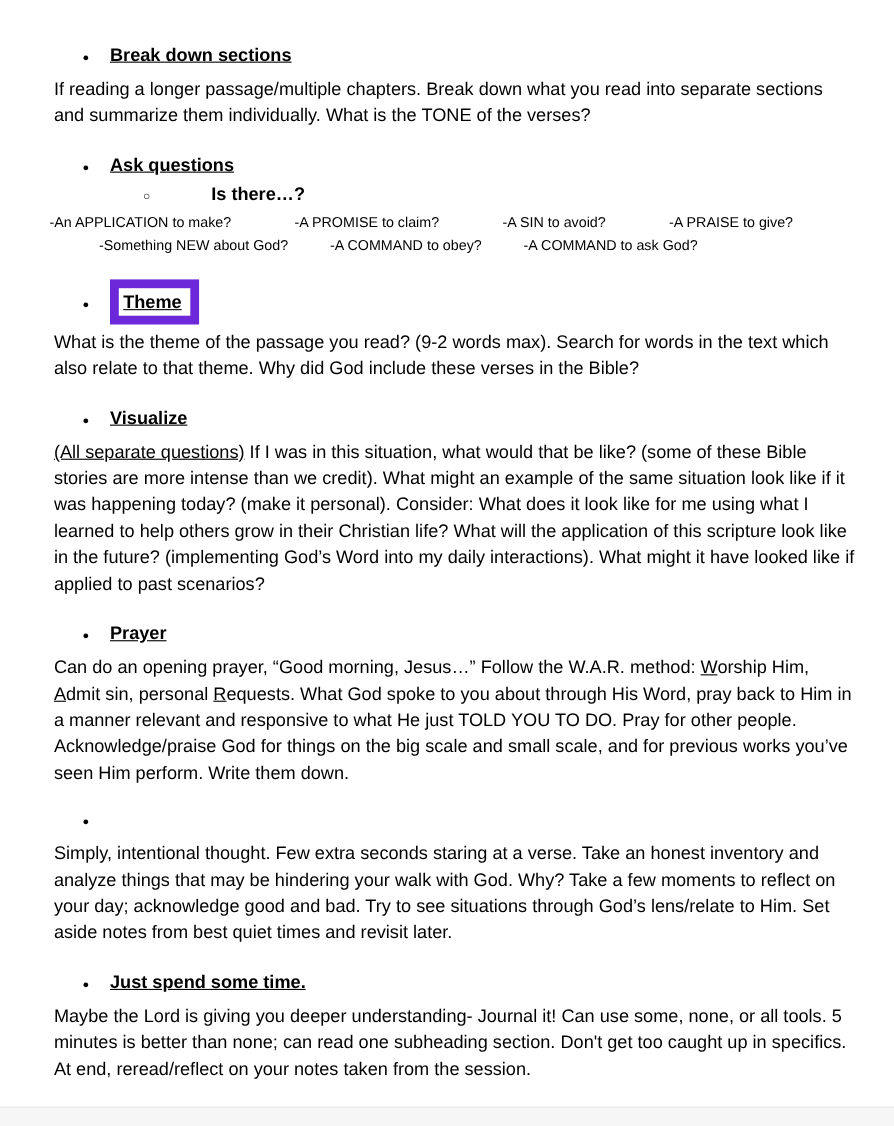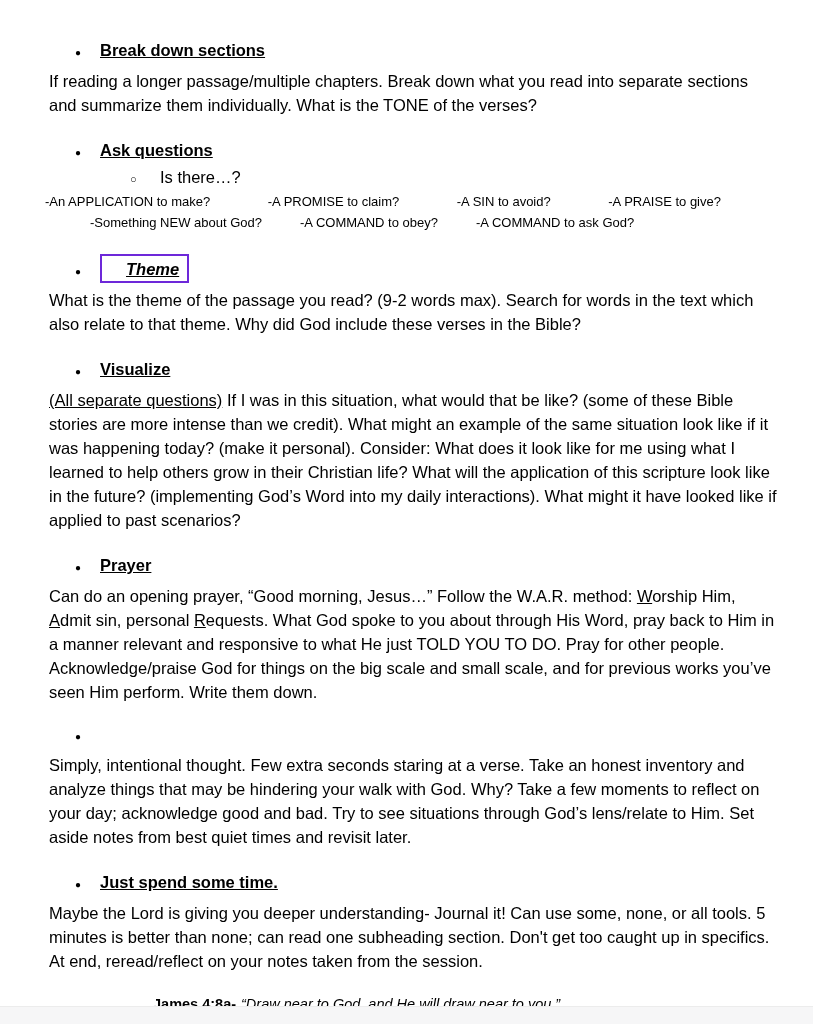--- a/index.html
+++ b/index.html
@@ -32,45 +32,44 @@
     width: 25px;
     flex-shrink: 0;
     font-size: 10px;
   }
   .bullet.hollow { font-size: 11px; }
   .heading {
     font-weight: bold;
     text-decoration: underline;
   }
   .heading.boxed {
-    border: 2px solid #6d28d9;
-    padding: 3px 8px 2px 24px;
+    border: 8px solid #6d28d9;
+    padding: 3px 8px 2px 4px;
     display: inline-block;
     line-height: 20px;
-    font-style: italic;
   }
   .heading-note {
     font-size: 12px;
     font-style: italic;
     font-weight: normal;
     margin-left: 7px;
   }
   .body {
     margin: 4px;
     width: 728px;
   }
   .u { text-decoration: underline; text-align: center; }
   .sub-bullet-row {
     display: flex;
     align-items: baseline;
     padding-left: 85px;
     line-height: 24px;
   }
   .sub-bullet-row .bullet { width: 30px; }
-  .sub-heading { font-weight: normal; }
+  .sub-heading { font-weight: bold; margin-left: 32px; }
   .q-line {
     font-size: 13px;
     line-height: 21px;
     white-space: nowrap;
   }
   .q-line-1 {
     display: flex;
     justify-content: space-between;
     width: 676px;
     gap: 48px;

